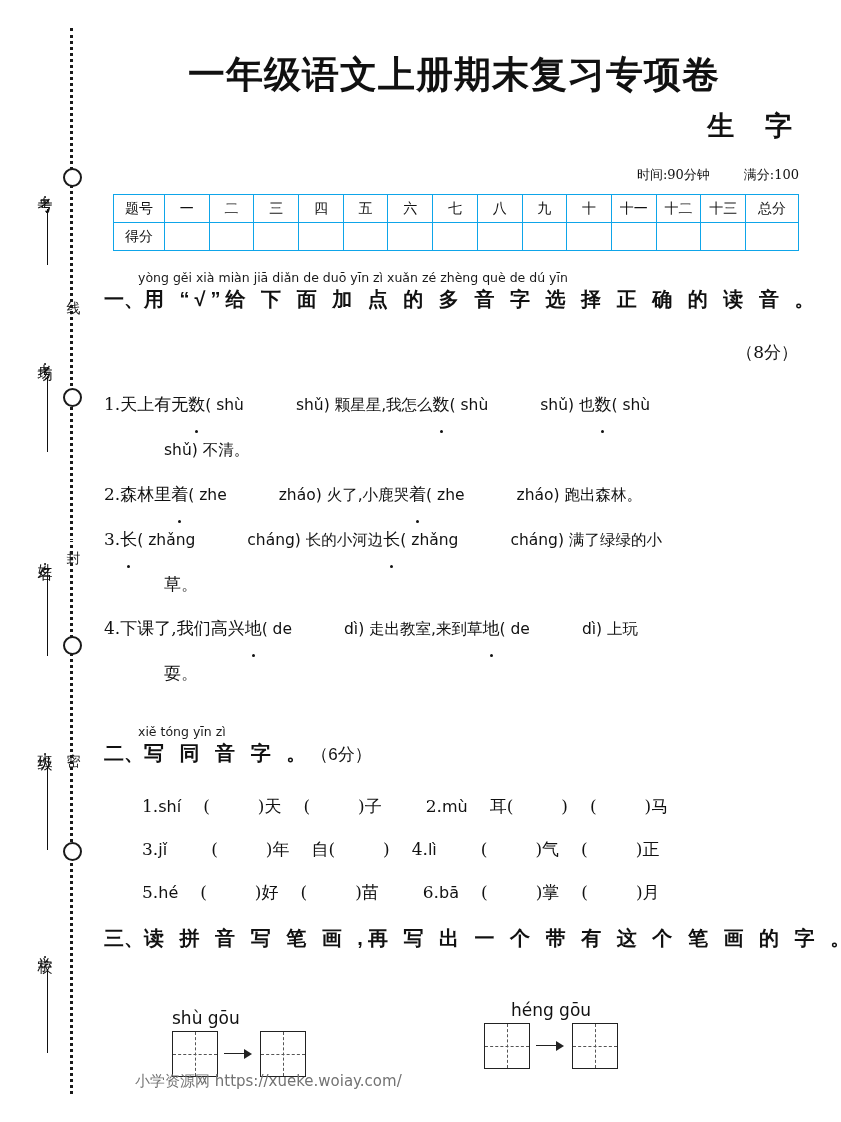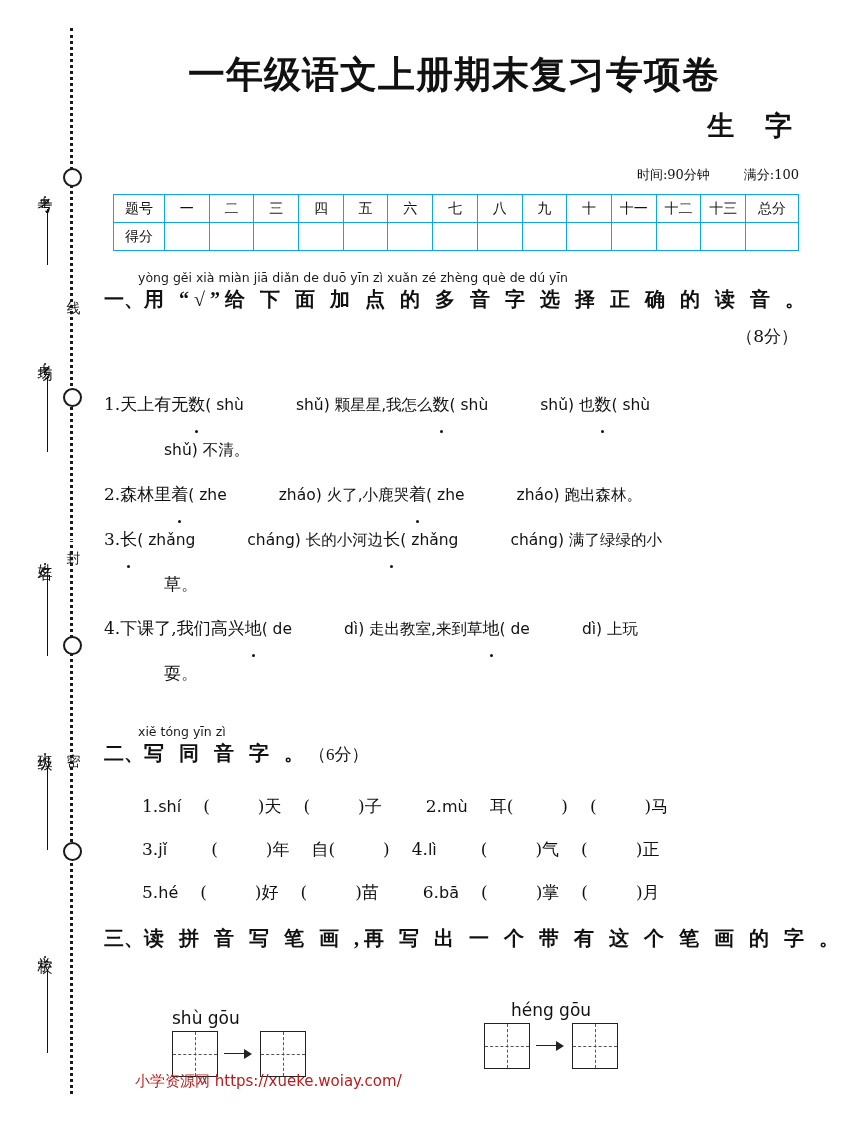--- a/index.html
+++ b/index.html
@@ -144,36 +144,36 @@
     white-space: nowrap;
     letter-spacing: 0px;
     font-family: "DejaVu Sans", "Liberation Sans", sans-serif;
     margin-left: 34px;
     height: 16px;
   }
 
   .q-title {
     font-size: 20px;
     font-weight: bold;
-    font-family: Liberation Serif, serif;
+    font-family: Liberation Sans, sans-serif;
     white-space: nowrap;
     letter-spacing: 0px;
   }
   .q-title .spaced { letter-spacing: 5px; }
   .q-score-inline {
     font-weight: normal;
     font-size: 17px;
     letter-spacing: 0;
   }
   .q-score-right {
     text-align: right;
     width: 694px;
     font-size: 17px;
     font-family: "DejaVu Serif", "Liberation Serif", serif;
-    margin-top: 12px;
+    margin-top: 28px;
   }
 
   
   .item {
     font-size: 17px;
     font-family: "DejaVu Serif", "Liberation Serif", serif;
     white-space: nowrap;
     line-height: 44px;
   }
   .item .latin {
@@ -261,21 +261,21 @@
     border-left: 8px solid #222;
     border-top: 5px solid transparent;
     border-bottom: 5px solid transparent;
   }
 
   .watermark {
     position: absolute;
     left: 135px;
     top: 1072px;
     font-size: 15px;
-    color: #b91c1c;
+    color: #737373;
     font-family: "DejaVu Sans", "Liberation Sans", sans-serif;
     white-space: nowrap;
   }
 </style>
 </head>
 <body>
 
 <div class="seal-margin">
   <div class="seal-dotline"></div>
 

